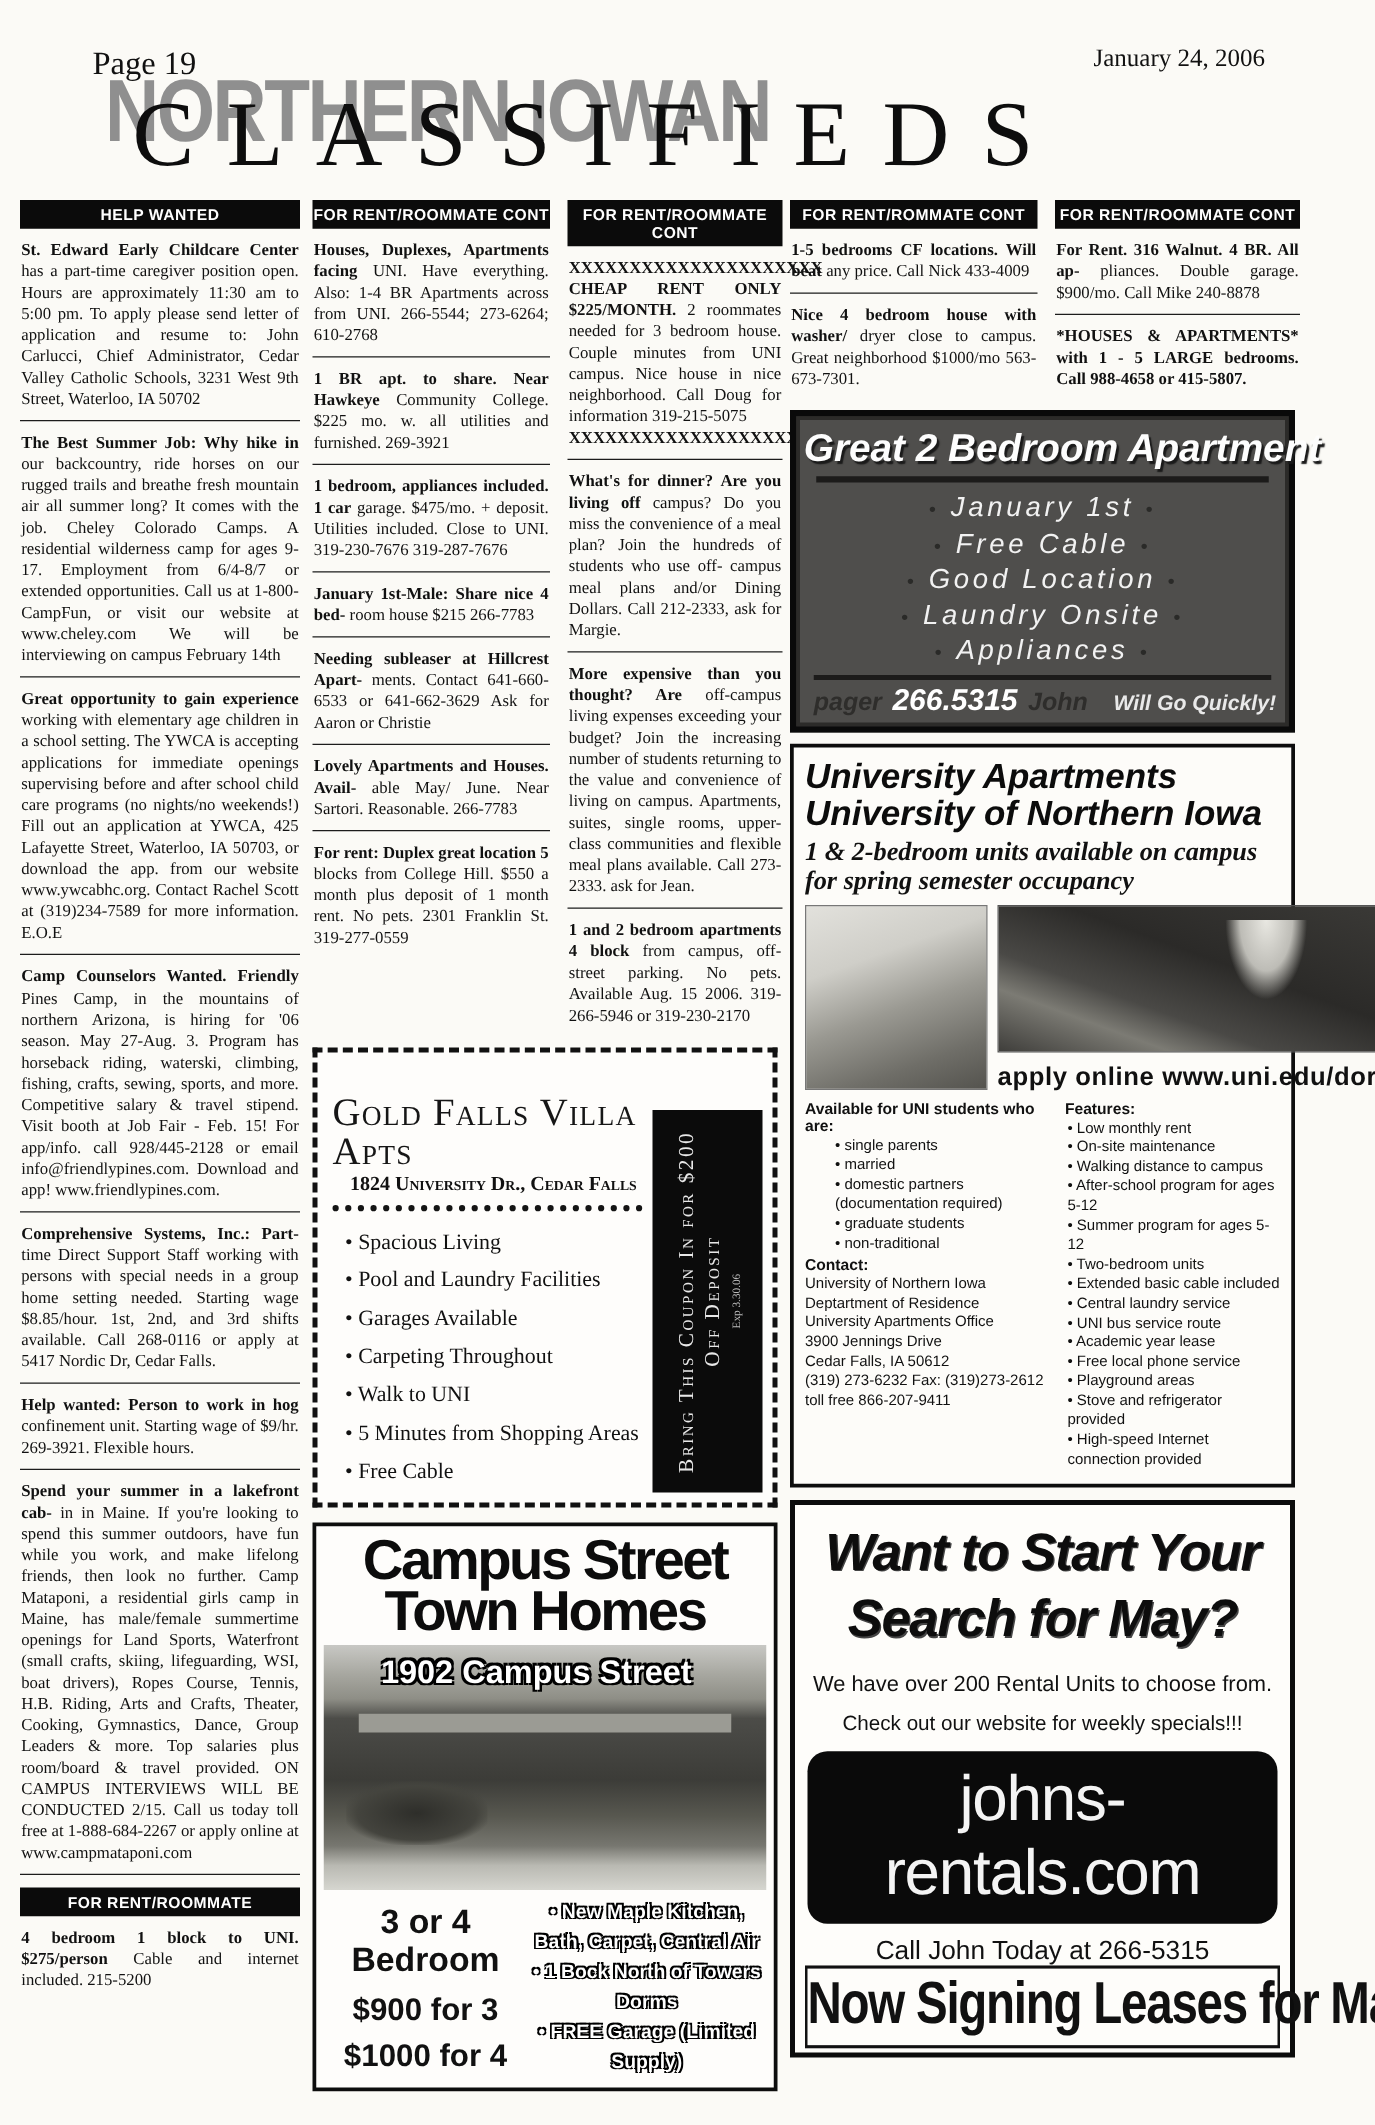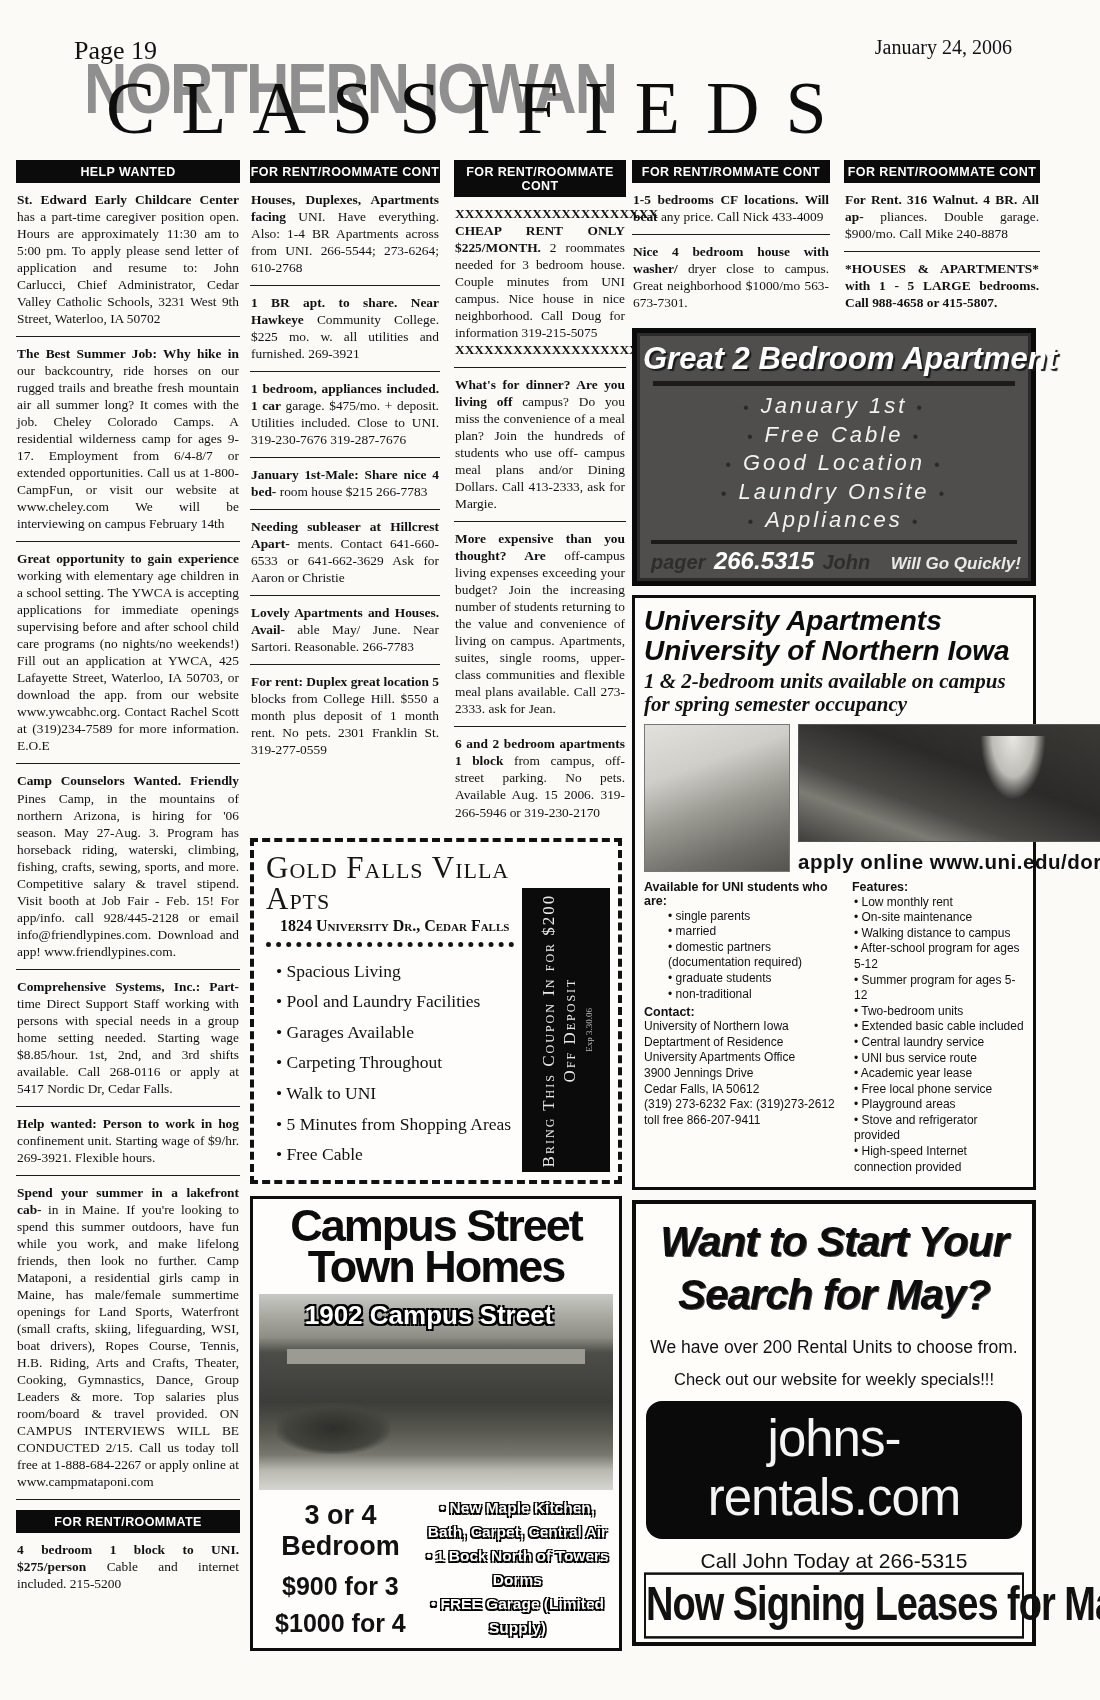--- a/index.html
+++ b/index.html
@@ -28,21 +28,21 @@
   .colbar { background:#0b0b0b; color:#fff; font-family:"Liberation Sans",sans-serif;
     font-weight:bold; font-size:12.5px; text-align:center; padding:5px 0 4px; letter-spacing:.4px; }
   .ad { font-size:13.4px; line-height:1.27; text-align:justify; padding:8px 1px 9px; border-bottom:1.6px solid #1c1c1c; }
   .ad:last-child { border-bottom:none; }
   .ad b { white-space:pre-line; }
   .ad .tail { display:block; }
   .gapbar { margin-top:10px; }
 
   
   .coupon { margin-top:8px; border:4px dashed #111; background:#fefdfb; position:relative; padding:10px 104px 10px 12px; min-height:284px; }
-  .gf-title { font-variant:small-caps; font-size:31px; letter-spacing:1px; color:#161616; line-height:1; }
+  .gf-title { font-variant:small-caps; font-size:31px; letter-spacing:1px; color:#161616; line-height:1;margin-top:22px; }
   .gf-addr { font-variant:small-caps; font-weight:bold; font-size:16px; margin:3px 0 0 14px; }
   .gf-dots { border-bottom:5px dotted #141414; margin:7px 0 9px; }
   .gf-list { list-style:none; font-size:17.5px; line-height:1.75; margin-left:10px; }
   .gf-black { background:#0c0c0c; color:#eee; text-align:center; margin:10px 0 0 2px; padding:4px 0 6px; }
   .gf-phone { font-size:19px; letter-spacing:3px; color:#ddd; }
   .gf-hours { font-size:14.5px; color:#cfcfcf; margin-top:2px; }
   .gf-web { font-size:14.5px; color:#cfcfcf; }
   .gf-strip { position:absolute; right:8px; top:46px; bottom:8px; width:88px; background:#0b0b0b;
     display:flex; align-items:center; justify-content:center; gap:4px; }
   .gf-vert { writing-mode:vertical-rl; transform:rotate(180deg); color:#e8e8e8; font-variant:small-caps;
@@ -151,23 +151,23 @@
         <div class="ad"><b>1 bedroom, appliances included. 1 car</b> <span>garage. $475/mo. + deposit. Utilities included. Close to UNI. 319-230-7676 319-287-7676</span></div>
         <div class="ad"><b>January 1st-Male: Share nice 4 bed-</b> <span>room house $215 266-7783</span></div>
         <div class="ad"><b>Needing subleaser at Hillcrest Apart-</b> <span>ments. Contact 641-660-6533 or 641-662-3629 Ask for Aaron or Christie</span></div>
         <div class="ad"><b>Lovely Apartments and Houses. Avail-</b> <span>able May/ June. Near Sartori. Reasonable. 266-7783</span></div>
         <div class="ad"><b>For rent: Duplex great location 5</b> <span>blocks from College Hill. $550 a month plus deposit of 1 month rent. No pets. 2301 Franklin St. 319-277-0559</span></div>
       </div>
       <div class="c3">
         <div class="colbar">FOR RENT/ROOMMATE CONT</div>
         <div class="ad"><b>XXXXXXXXXXXXXXXXXXXXX
 CHEAP RENT ONLY $225/MONTH.</b> <span>2 roommates needed for 3 bedroom house. Couple minutes from UNI campus. Nice house in nice neighborhood. Call Doug for information 319-215-5075</span> <b class="tail">XXXXXXXXXXXXXXXXXXXXX</b></div>
-        <div class="ad"><b>What's for dinner? Are you living off</b> <span>campus? Do you miss the convenience of a meal plan? Join the hundreds of students who use off- campus meal plans and/or Dining Dollars. Call 413-2333, ask for Margie.</span></div>
+        <div class="ad"><b>What's for dinner? Are you living off</b> <span>campus? Do you miss the convenience of a meal plan? Join the hundreds of students who use off- campus meal plans and/or Dining Dollars. Call 212-2333, ask for Margie.</span></div>
         <div class="ad"><b>More expensive than you thought? Are</b> <span>off-campus living expenses exceeding your budget? Join the increasing number of students returning to the value and convenience of living on campus. Apartments, suites, single rooms, upper-class communities and flexible meal plans available. Call 273-2333. ask for Jean.</span></div>
-        <div class="ad"><b>6 and 2 bedroom apartments 1 block</b> <span>from campus, off-street parking. No pets. Available Aug. 15 2006. 319-266-5946 or 319-230-2170</span></div>
+        <div class="ad"><b>1 and 2 bedroom apartments 4 block</b> <span>from campus, off-street parking. No pets. Available Aug. 15 2006. 319-266-5946 or 319-230-2170</span></div>
       </div>
     </div>
 
     <div class="coupon">
       <div class="gf-title">Gold Falls Villa Apts</div>
       <div class="gf-addr">1824 University Dr., Cedar Falls</div>
       <div class="gf-dots"></div>
       <ul class="gf-list">
           <li>• Spacious Living</li>
           <li>• Pool and Laundry Facilities</li>

